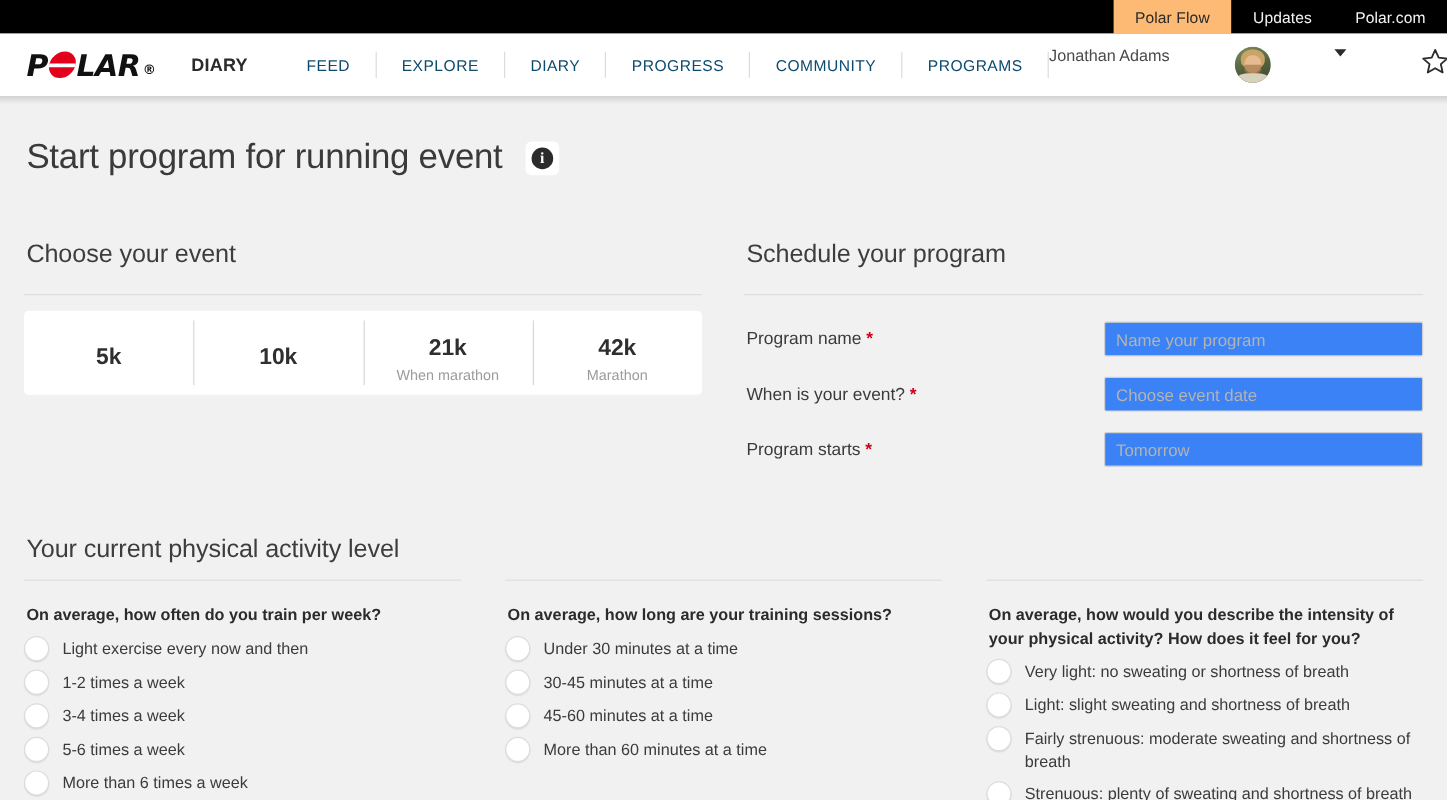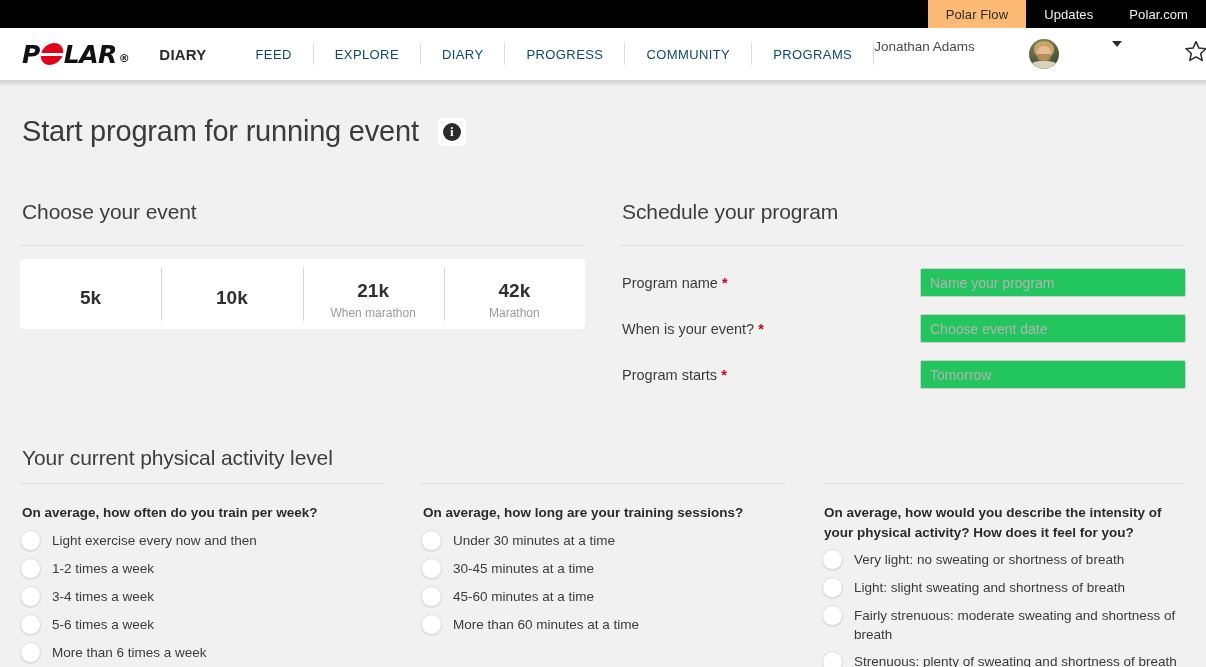--- a/index.html
+++ b/index.html
@@ -268,21 +268,21 @@
     width: 300px;
     font-size: 14.5px;
     color: #3b3b3b;
     padding-left: 2px;
   }
   .req { color: #d0021b; font-weight: 700; }
   .form-input {
     flex: 1;
     height: 29px;
     border: 1px solid #cfcfcf;
-    background: #22c55e;
+    background: #3b82f6;
     border-radius: 2px;
     font-family: "Liberation Sans", sans-serif;
     font-size: 14px;
     color: #333;
     padding: 0 9px;
     outline: none;
   }
   .form-input::placeholder { color: #b3b3b3; }
 
   

